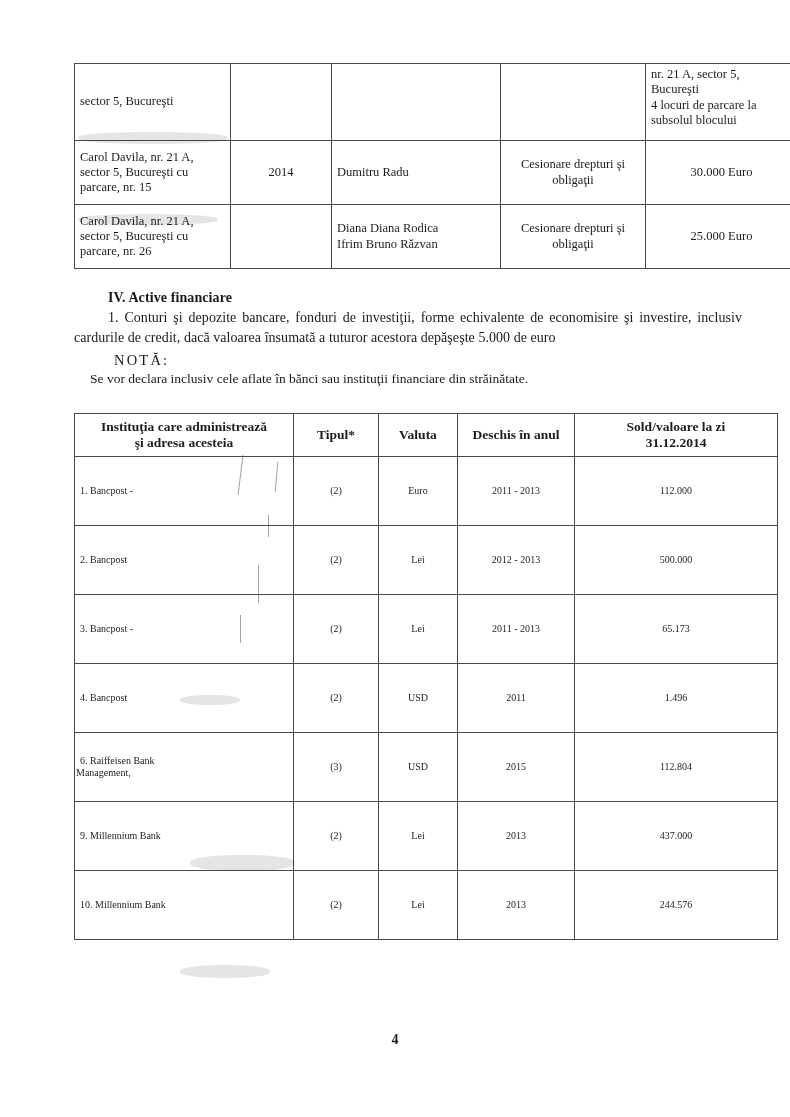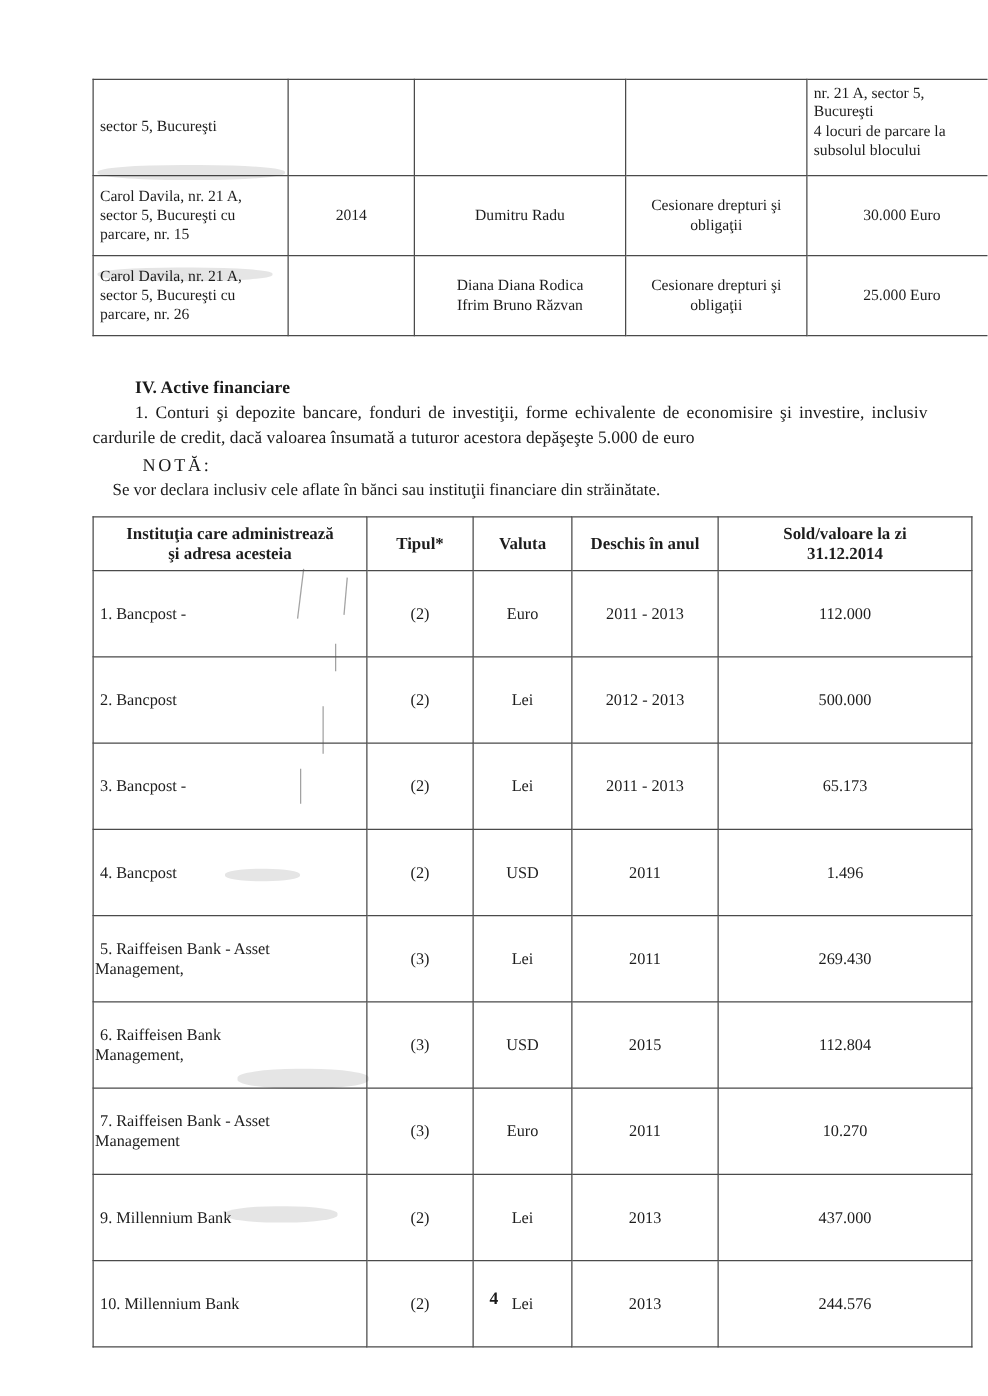--- a/index.html
+++ b/index.html
@@ -46,34 +46,34 @@
   #table-properties {
     left: 74px;
     top: 63px;
     width: 668px;
   }
   #table-properties td {
     font-size: 12.5px;
   }
   .t1-c1 { width: 145px; text-align: left;   vertical-align: top; }
   .t1-c2 { width: 90px;  text-align: center; }
-  .t1-c3 { width: 158px; text-align: center; }
+  .t1-c3 { width: 158px; }
   .t1-c4 { width: 134px; text-align: center; }
   .t1-c5 { width: 141px; text-align: center; }
   .t1-c5.topcell { text-align: left; vertical-align: top; }
   .row-tall td { height: 70px; }
   .row-mid  td { height: 57px; }
 
   .cellline { display: block; }
 
   
   .textblock {
     position: absolute;
     left: 74px;
-    top: 303px;
+    top: 290px;
     width: 668px;
   }
   .heading-iv {
     font-size: 14px;
     font-weight: bold;
     margin: 0 0 2px 34px;
     letter-spacing: .1px;
   }
   .para-1 {
     font-size: 14px;
@@ -104,21 +104,21 @@
   #table-accounts th {
     font-weight: bold;
     text-align: center;
     font-size: 13.5px;
     line-height: 1.2;
     padding: 4px 3px;
     height: 34px;
   }
   #table-accounts td {
     height: 62px;
-    font-size: 13px;
+    font-size: 10px;
   }
   .t2-c1 { width: 212px; text-align: left;   vertical-align: top; padding-top: 5px; }
   .t2-c2 { width: 78px;  text-align: center; }
   .t2-c3 { width: 72px;  text-align: center; }
   .t2-c4 { width: 110px; text-align: center; }
   .t2-c5 { width: 196px; text-align: center; }
 
   .inst-line { display: block; }
   .inst-line2 { display: block; margin-left: -4px; }
 
@@ -264,47 +264,27 @@
           <span class="inst-line">4. Bancpost</span>
           <span class="inst-line2"></span>
         </td>
         <td class="t2-c2">(2)</td>
         <td class="t2-c3">USD</td>
         <td class="t2-c4">2011</td>
         <td class="t2-c5">1.496</td>
       </tr>
       <tr>
         <td class="t2-c1">
-          <span class="inst-line">5. Raiffeisen Bank - Asset</span>
-          <span class="inst-line2">Management,</span>
-        </td>
-        <td class="t2-c2">(3)</td>
-        <td class="t2-c3">Lei</td>
-        <td class="t2-c4">2011</td>
-        <td class="t2-c5">269.430</td>
-      </tr>
-      <tr>
-        <td class="t2-c1">
           <span class="inst-line">6. Raiffeisen Bank</span>
           <span class="inst-line2">Management,</span>
         </td>
         <td class="t2-c2">(3)</td>
         <td class="t2-c3">USD</td>
         <td class="t2-c4">2015</td>
         <td class="t2-c5">112.804</td>
-      </tr>
-      <tr>
-        <td class="t2-c1">
-          <span class="inst-line">7. Raiffeisen Bank - Asset</span>
-          <span class="inst-line2">Management</span>
-        </td>
-        <td class="t2-c2">(3)</td>
-        <td class="t2-c3">Euro</td>
-        <td class="t2-c4">2011</td>
-        <td class="t2-c5">10.270</td>
       </tr>
       <tr>
         <td class="t2-c1">
           <span class="inst-line">9. Millennium Bank</span>
           <span class="inst-line2"></span>
         </td>
         <td class="t2-c2">(2)</td>
         <td class="t2-c3">Lei</td>
         <td class="t2-c4">2013</td>
         <td class="t2-c5">437.000</td>

